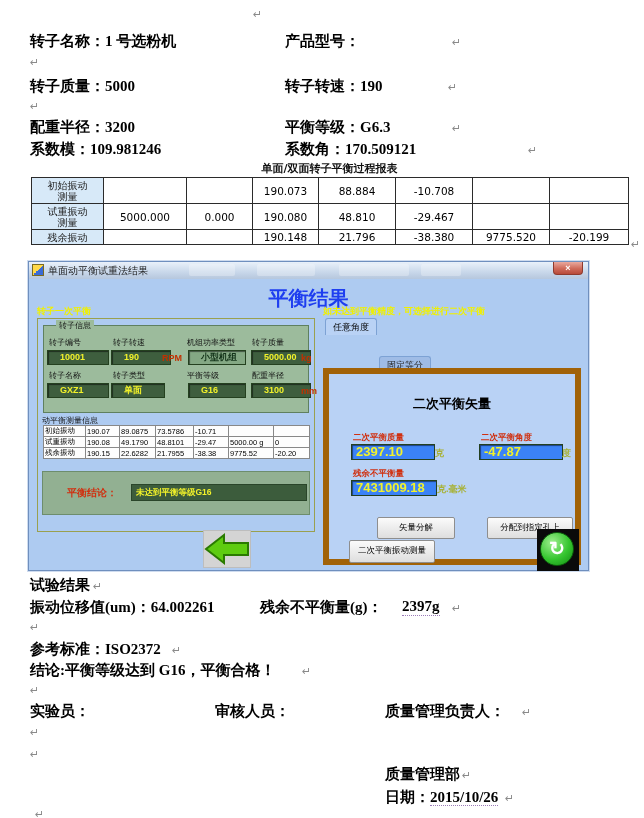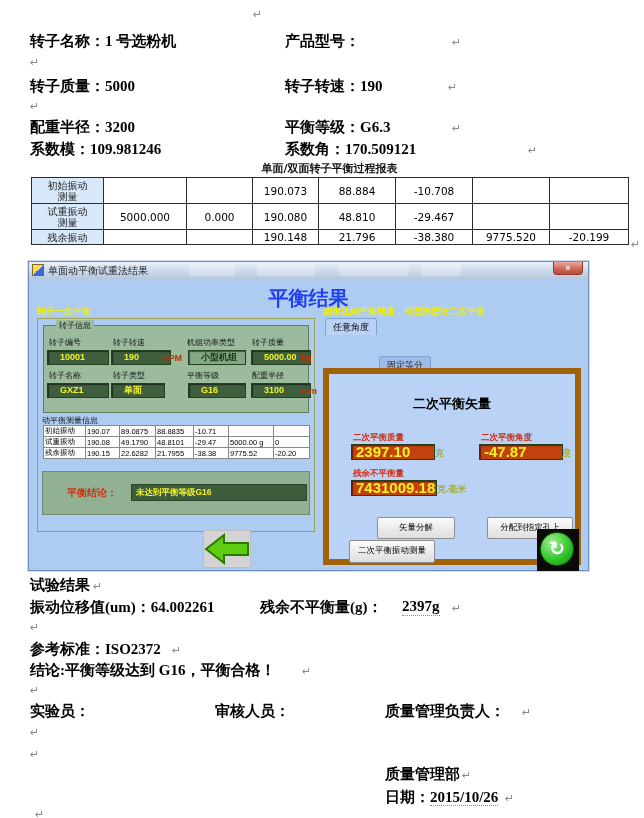--- a/index.html
+++ b/index.html
@@ -59,22 +59,22 @@
   .tab{position:absolute;top:0;height:17px;width:52px;text-align:center;font-size:9px;line-height:17px;
        box-sizing:border-box;}
   #tab1{left:2px;background:#b9d2f5;border:1px solid #7da2d4;border-bottom:none;border-radius:3px 3px 0 0;z-index:2;}
   #tab2{left:56px;top:2px;height:15px;background:#9fbce6;border:1px solid #7da2d4;border-bottom:none;
        border-radius:3px 3px 0 0;color:#222;margin-top:36px;}
   #tab-content{position:absolute;left:0;top:16px;width:258px;height:197px;background:#b9d2f5;
        border:6px solid #a16207;box-sizing:border-box;margin-top:34px;}
   #panel-title{position:absolute;left:0;top:21px;width:100%;text-align:center;color:#000;
        font-size:13px;font-weight:bold;}
   .rfield-label{position:absolute;color:#d03010;font-size:8.5px;font-weight:bold;white-space:nowrap;}
-  .rfield-box{position:absolute;height:14px;background:#c2410c;border:1px solid #24401f;
-       box-shadow:inset 1px 1px 1px rgba(0,0,0,.5);color:#f2f22a;font-size:15px;font-weight:bold;
+  .rfield-box{position:absolute;height:14px;background:#3b82f6;border:1px solid #24401f;
+       box-shadow:inset 1px 1px 1px rgba(0,0,0,.5);color:#f2f22a;font-size:13px;font-weight:bold;
        line-height:14px;padding-left:4px;white-space:nowrap;}
   .rfield-unit{position:absolute;color:#a8b23a;font-size:9px;font-weight:bold;white-space:nowrap;}
   .btn{position:absolute;background:linear-gradient(#fbfbfb,#dedede);border:1px solid #8e8e8e;
        border-radius:2px;font-size:8.5px;color:#000;text-align:center;font-family:"DejaVu Sans",sans-serif;}
   
   #arrow-btn{position:absolute;left:174px;top:251px;width:48px;height:38px;background:#d4d4d4;border:1px solid #bdbdbd;box-sizing:border-box;}
   #measure-btn{left:320px;top:261px;width:84px;height:21px;line-height:19px;}
   #round-btn{position:absolute;left:508px;top:250px;width:42px;height:42px;background:#0a0a0a;}
   #round-btn .circle{position:absolute;left:3px;top:3px;width:34px;height:34px;border-radius:50%;
        background:radial-gradient(circle at 35% 30%,#9ff08f,#35c52f 55%,#118a11);border:1px solid #0a5d0a;
@@ -203,21 +203,21 @@
               <col style="width:38px">
               <col style="width:35px">
               <col style="width:45px">
               <col style="width:36px">
             </colgroup>
           <tbody>
           <tr>
             <td>初始振动</td>
             <td>190.07</td>
             <td>89.0875</td>
-            <td>88.8835</td>
+            <td>73.5786</td>
             <td>-10.71</td>
             <td></td>
             <td></td>
           </tr>
           <tr>
             <td>试重振动</td>
             <td>190.08</td>
             <td>49.1790</td>
             <td>48.8101</td>
             <td>-29.47</td>

